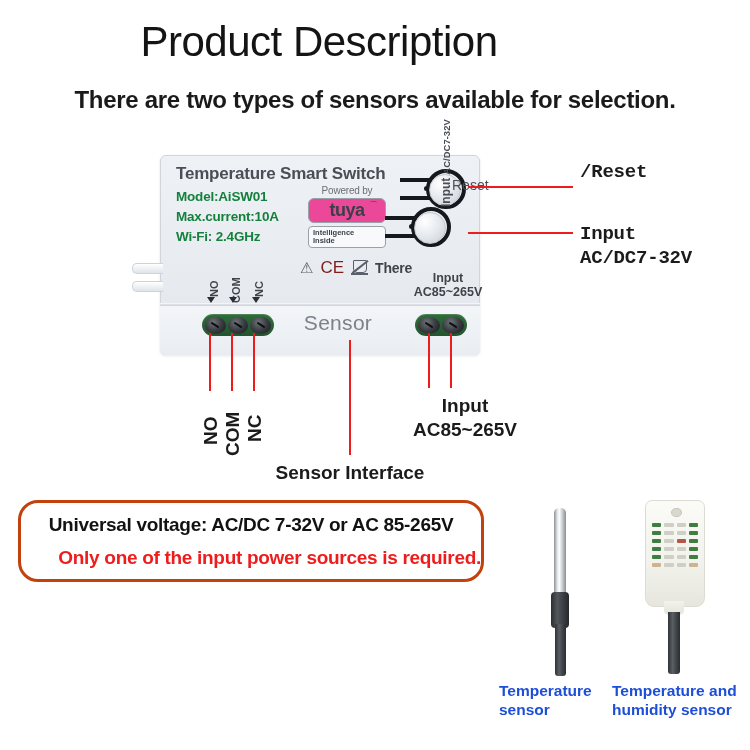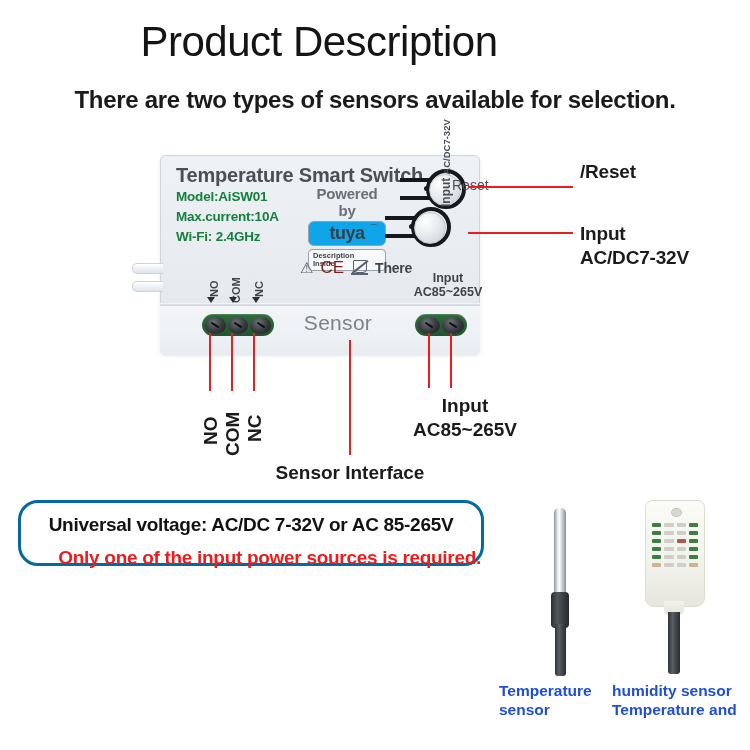--- a/index.html
+++ b/index.html
@@ -50,34 +50,34 @@
     position:absolute;left:-28px;width:30px;height:9px;
     background:linear-gradient(180deg,#ffffff,#dfe4ea);
     border:1px solid #cdd3db;border-right:none;
     border-radius:5px 0 0 5px;
   }
   .flange.f1{top:108px;}
   .flange.f2{top:126px;}
 
   .dev-title{
     position:absolute;left:16px;top:9px;
-    font-size:20px;font-weight:700;color:#4a4f57;letter-spacing:-0.2px;
+    font-size:17px;font-weight:700;color:#4a4f57;letter-spacing:-0.2px;
   }
   .spec{
     position:absolute;left:16px;
     font-size:13.5px;font-weight:700;color:#15803d;letter-spacing:-0.2px;
   }
   .spec.s1{top:34px;} .spec.s2{top:54px;} .spec.s3{top:74px;}
 
   
   .tuya-wrap{position:absolute;left:148px;top:30px;width:78px;text-align:center;}
-  .tuya-powered{font-size:15px;color:#6a6f77;font-weight:700;letter-spacing:-0.2px;}
+  .tuya-powered{font-size:10px;color:#6a6f77;font-weight:400;letter-spacing:-0.2px;}
   .tuya-logo{
     margin-top:2px;border:1px solid #9aa0a8;border-radius:6px;
-    background:#0ea5e9;padding:2px 10px 3px;
+    background:#ec4899;padding:2px 10px 3px;
     font-size:18px;font-weight:700;color:#3a3f46;line-height:1;
     letter-spacing:-0.5px;position:relative;
   }
   .tuya-logo .wave{
     position:absolute;right:7px;top:2px;font-size:10px;font-weight:400;color:#3a3f46;
   }
   .tuya-sub{
     margin-top:3px;border:1px solid #9aa0a8;border-radius:4px;
     background:#f7f9fb;padding:2px 4px;
     font-size:7.5px;font-weight:700;color:#3a3f46;line-height:1.05;text-align:left;
@@ -181,42 +181,42 @@
     position:absolute;left:118px;top:156px;width:120px;text-align:center;
     font-size:21px;font-weight:400;color:#7c828a;letter-spacing:0.3px;
   }
 
   
   .ln{position:absolute;background:#ee1c1c;}
   .ln.h{height:2px;}
   .ln.v{width:2px;}
 
   
-  .callout{position:absolute;font-weight:700;color:#1b1b1b;letter-spacing:-0.2px;}
+  .callout{position:absolute;font-weight:700;color:#1b1b1b;letter-spacing:-0.2px;font-family:Liberation Mono, monospace;}
   #callout-reset{left:580px;top:160px;font-size:19px;line-height:1.28;}
   #callout-dcinput{left:580px;top:222px;font-size:19px;line-height:1.28;}
 
   .vcallout{
     position:absolute;
     transform:rotate(-90deg);transform-origin:left top;
     font-size:19px;font-weight:700;color:#1b1b1b;white-space:nowrap;
   }
   #callout-acinput{
     position:absolute;left:400px;top:394px;width:130px;text-align:center;
     font-size:19px;font-weight:700;line-height:1.25;color:#1b1b1b;
   }
   #callout-sensor-interface{
     position:absolute;left:205px;top:462px;width:290px;text-align:center;
     font-size:19px;font-weight:700;color:#1b1b1b;
   }
 
   
   #notice-box{
-    position:absolute;left:18px;top:500px;width:466px;height:66px;
-    border:3px solid #0369a1;border-radius:20px;
+    position:absolute;left:18px;top:500px;width:466px;height:82px;
+    border:3px solid #c2410c;border-radius:20px;
     box-sizing:border-box;
     background:#ffffff;
   }
   #notice-line-1{
     position:absolute;left:0;top:11px;width:100%;text-align:center;
     font-size:19px;font-weight:700;color:#121212;letter-spacing:-0.3px;
   }
   #notice-line-2{
     position:absolute;left:0;top:44px;width:100%;text-align:right;
     font-size:19px;font-weight:700;color:#ee1c1c;letter-spacing:-0.3px;
@@ -298,21 +298,21 @@
     <div class="spec s2">Max.current:10A</div>
     <div class="spec s3">Wi-Fi: 2.4GHz</div>
 
     <div class="tuya-wrap">
       <div class="tuya-powered">Powered by</div>
       <div class="tuya-logo">
         <span>tuya</span>
         <span class="wave">⌒</span>
       </div>
       <div class="tuya-sub">
-        <div>Description</div>
+        <div>Intelligence</div>
         <div>Inside</div>
       </div>
     </div>
 
     <div class="btn-group b1">
       <div class="btn-symbol">
         <div class="btn-lead-top"></div>
         <div class="btn-lead-bot"></div>
         <div class="btn-dot"></div>
         <div class="btn-ring"></div>
@@ -445,17 +445,17 @@
     </div>
     <div class="hs-neck"></div>
     <div class="hs-cable"></div>
   </div>
 
   <div class="sensor-caption" id="temp-sensor-caption">
     <div>Temperature</div>
     <div>sensor</div>
   </div>
   <div class="sensor-caption" id="humid-sensor-caption">
+    <div>Temperature and</div>
     <div>humidity sensor</div>
-    <div>Temperature and</div>
   </div>
 
 </div>
 
 </body></html>

